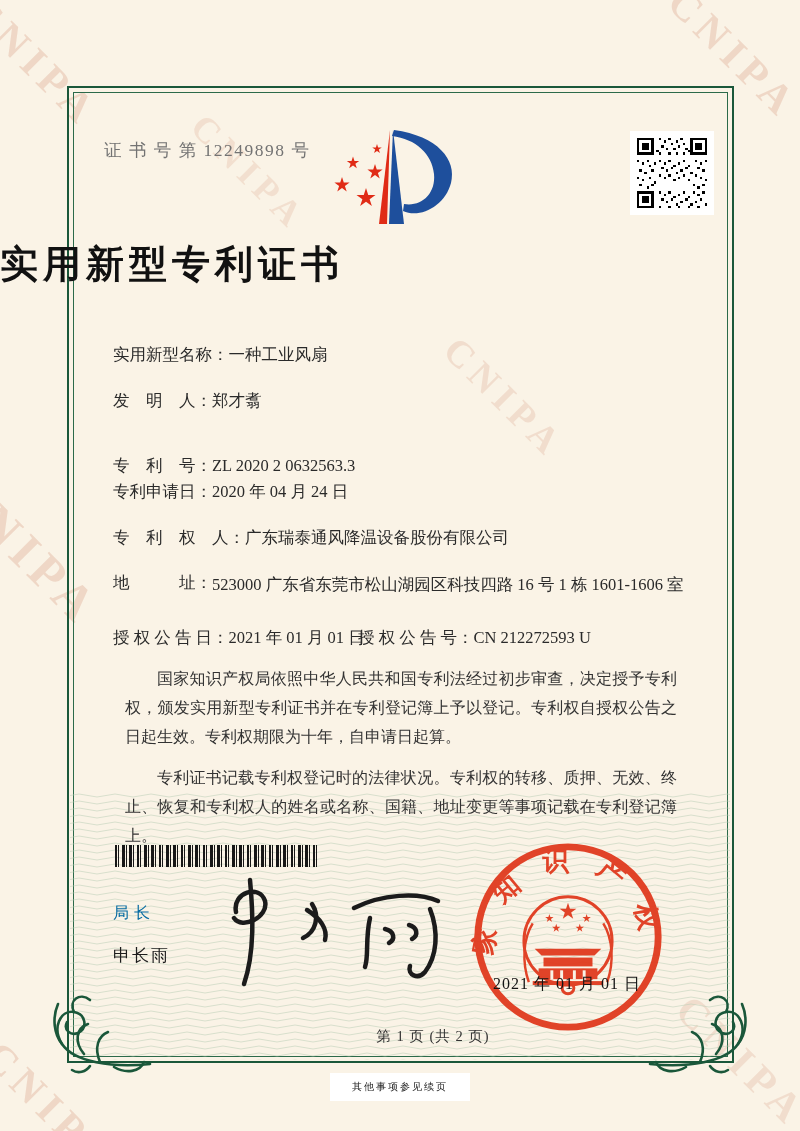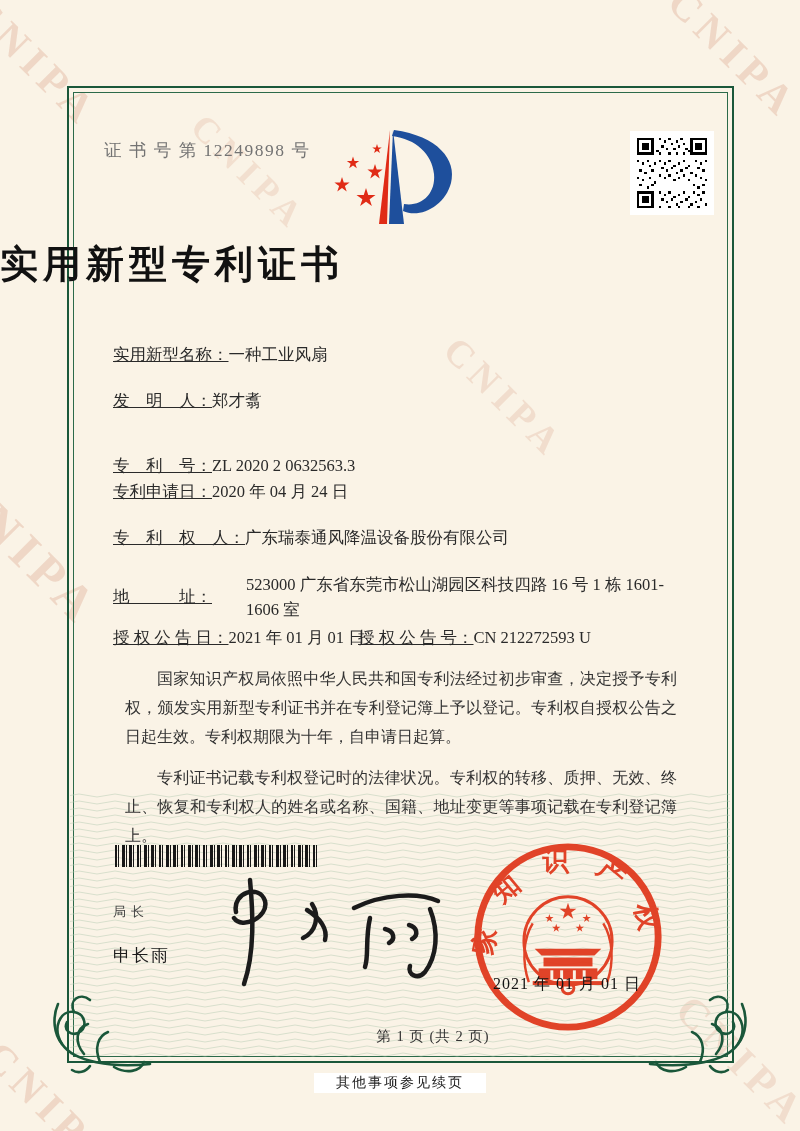--- a/index.html
+++ b/index.html
@@ -26,55 +26,55 @@
   .cert-no{position:absolute;left:104px;top:138px;font-size:17.5px;letter-spacing:1.5px;color:#737373;z-index:4;}
   .logo{position:absolute;left:330px;top:126px;z-index:4;}
   .qr-box{position:absolute;left:630px;top:131px;width:84px;height:84px;background:#ffffff;z-index:4;}
   .qr-box svg{position:absolute;left:7px;top:7px;}
 
   .title{position:absolute;left:0;top:239px;width:644px;
       font-size:38px;font-weight:bold;letter-spacing:5px;color:#111;z-index:4;}
 
   
   .frow{position:absolute;left:113px;width:580px;font-size:16.5px;color:#2a2a2a;z-index:4;}
-  .frow .lbl{white-space:pre;text-decoration:underline;}
-  .addr{display:flex;align-items:center;gap:34px;}
+  .frow .lbl{white-space:pre;}
+  .addr{display:flex;align-items:flex-start;}
   .addr .val{width:482px;line-height:25px;}
   .grant2{position:absolute;left:245px;top:0;}
   .body-text{position:absolute;left:113px;top:652px;width:576px;font-size:16px;
       line-height:29px;text-align:justify;color:#333;z-index:4;}
   .body-text p{margin:12px;text-indent:2em;}
 
   
   .barcode{position:absolute;left:115px;top:845px;width:205px;height:22px;z-index:4;
       background:repeating-linear-gradient(90deg,
         #171717 0 2px,rgba(0,0,0,0) 2px 3px,
         #171717 3px 4px,rgba(0,0,0,0) 4px 7px,
         #171717 7px 10px,rgba(0,0,0,0) 10px 11px,
         #171717 11px 12px,rgba(0,0,0,0) 12px 14px,
         #171717 14px 17px,rgba(0,0,0,0) 17px 18px,
         #171717 18px 19px,rgba(0,0,0,0) 19px 22px);}
 
   
   .sig-role{position:absolute;left:113px;top:903px;font-family:"Liberation Sans","DejaVu Sans",sans-serif;
-      font-size:13px;letter-spacing:5px;color:#404040;z-index:5;}
+      font-size:16px;letter-spacing:5px;color:#0369a1;z-index:5;}
   .sig-name{position:absolute;left:113px;top:944px;font-family:"Liberation Sans","DejaVu Sans",sans-serif;
       font-size:17px;letter-spacing:2px;color:#1c1c1c;z-index:5;}
   .sig-script{position:absolute;left:208px;top:872px;z-index:5;}
 
   
   .seal{position:absolute;left:470px;top:839px;z-index:5;opacity:.95;}
   .seal-date{position:absolute;left:493px;top:974px;font-size:16px;letter-spacing:1px;
       color:#141414;white-space:nowrap;z-index:6;}
 
   
   .page-num{position:absolute;left:0;top:1027px;width:800px;text-align:center;
       font-size:14.5px;letter-spacing:1px;color:#333;z-index:4;margin-left:33px;}
   .note-box{position:absolute;left:50%;transform:translateX(-50%);top:1073px;
-      background:#ffffff;padding:1px 22px;font-size:14px;letter-spacing:2px;
+      background:#ffffff;padding:7px 22px;font-size:10px;letter-spacing:2px;
       color:#222;z-index:4;}
 </style>
 </head>
 <body>
 
 <div id="page">
 
   <div class="wm" style="left:-8px;top:-14px;font-size:42px;">CNIPA</div>
   <div class="wm" style="left:692px;top:-22px;font-size:42px;">CNIPA</div>
   <div class="wm" style="left:212px;top:106px;font-size:36px;color:rgba(222,172,148,.28);">CNIPA</div>

